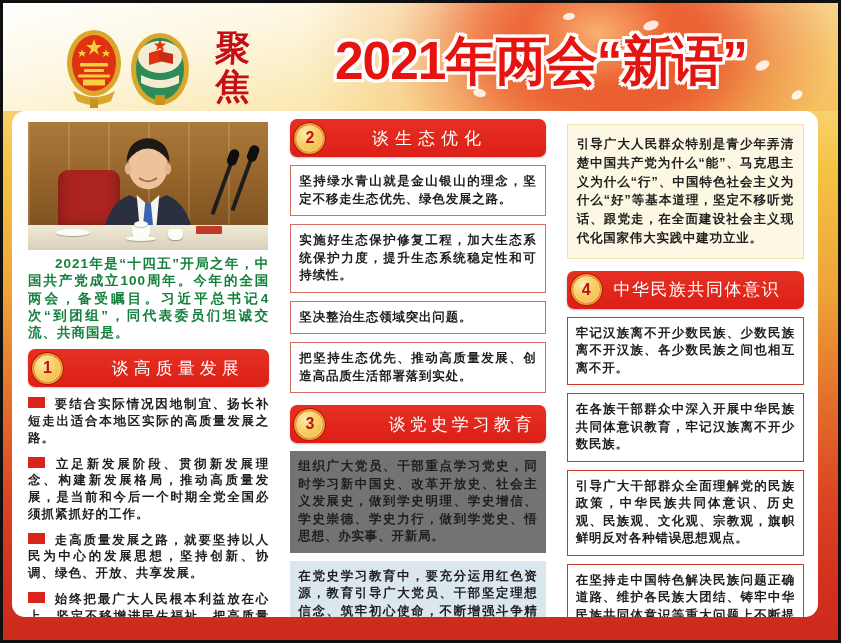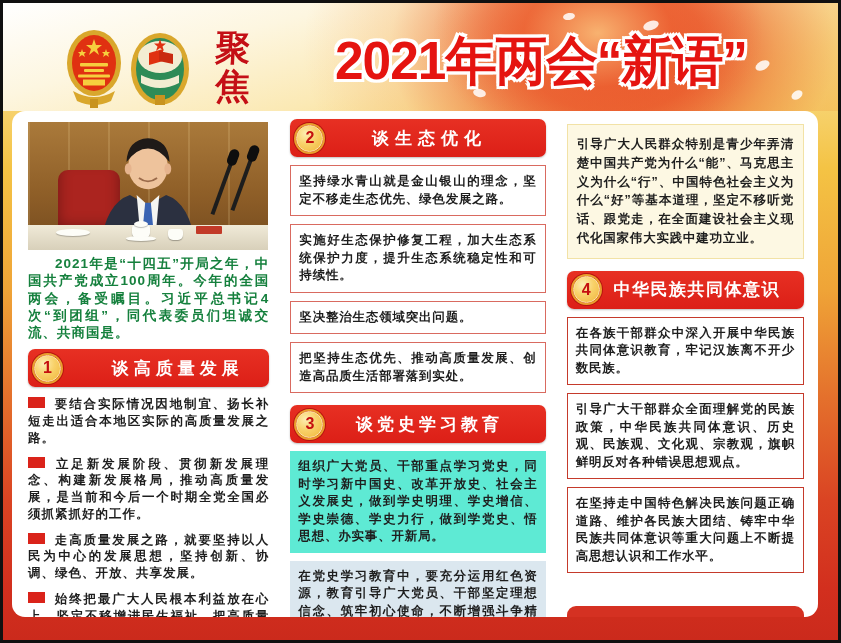--- a/index.html
+++ b/index.html
@@ -46,35 +46,35 @@
   .colbar { margin-top:auto; height:11px; background:#d53122; border-radius:9px 9px 0 0; }
 
   
   .banner { display:flex; align-items:center; background:linear-gradient(180deg,#e73023,#dc1f17);
             border-radius:7px; height:38px; padding:0 10px 0 6px; box-shadow:0 1px 2px rgba(0,0,0,.25); flex:none; }
   .numc { width:27px; height:27px; border-radius:50%; flex:none;
           background:radial-gradient(circle at 35% 30%, #fdeeb2 0%, #f8d169 45%, #f0b63b 100%);
           border:1px solid #fbe9a8; box-shadow:0 0 0 2px #e99f2d, 0 0 0 3px #b5130e;
           display:flex; align-items:center; justify-content:center;
           color:#c40f0f; font-weight:900; font-size:16px; }
-  .btitle { flex:1; text-align:center; color:#ffffff; font-weight:700; font-size:17px; letter-spacing:6px; }
-  .btitle.ls5 { letter-spacing:5px;padding-left:35px; } .btitle.ls4 { letter-spacing:4px; } .btitle.ls1 { letter-spacing:1.5px; }
+  .btitle { flex:1; text-align:center; color:#ffffff; font-weight:400; font-size:17px; letter-spacing:6px; }
+  .btitle.ls5 { letter-spacing:5px;padding-left:35px; } .btitle.ls4 { letter-spacing:4px;text-align:right; } .btitle.ls1 { letter-spacing:1.5px; }
 
   
   .intro { margin-top:5px; color:#15803d; font-weight:700; font-size:13.5px; line-height:1.28;
            letter-spacing:1px; text-align:justify; text-indent:2em; }
   .bullet { margin-top:9px; font-size:12.5px; font-weight:700; color:#1e1e1e;
             line-height:1.34; letter-spacing:1px; text-align:justify; }
   .sq { display:inline-block; width:17px; height:11px; background:#da231a; margin-right:9px; }
 
   .rbox  { background:#fff; border:1px solid #d96a60; padding:7px 8px; margin-top:8px;
            font-size:12.5px; font-weight:700; color:#1e1e1e; line-height:1.4;
            letter-spacing:.8px; text-align:justify; }
   .rbox2 { border-color:#c53a2b; }
-  .cream { background:#5eead4; border:none; }
+  .cream { background:#737373; border:none; }
   .blue  { background:#dbe7ef; border:none; }
   .lead  { background:#fdf8e3; border:1px solid #f2e2a6; padding:10px 9px; margin-top:5px;
            font-size:12.5px; font-weight:700; color:#1e1e1e; line-height:1.5;
            letter-spacing:.8px; text-align:justify; }
 
   
   .photo { position:relative; width:240px; height:128px; margin-top:3px; overflow:hidden; flex:none;
            background:linear-gradient(180deg,#aa7a3b 0%,#8f5f28 55%,#744a1e 100%); }
   .photo .panels { position:absolute; inset:0;
            background:repeating-linear-gradient(90deg, rgba(255,230,170,.16) 0 2px, rgba(0,0,0,0) 2px 40px); }
@@ -201,20 +201,21 @@
         <div class="colbar"></div>
       </div>
 
       <div class="col col-right">
         <div class="lead">引导广大人民群众特别是青少年弄清楚中国共产党为什么“能”、马克思主义为什么“行”、中国特色社会主义为什么“好”等基本道理，坚定不移听党话、跟党走，在全面建设社会主义现代化国家伟大实践中建功立业。</div>
 
         <div class="banner" style="margin-top:12px">
           <span class="numc">4</span>
           <span class="btitle ls1">中华民族共同体意识</span>
         </div>
+        <div class="rbox rbox2">牢记汉族离不开少数民族、少数民族离不开汉族、各少数民族之间也相互离不开。</div>
         <div class="rbox rbox2">在各族干部群众中深入开展中华民族共同体意识教育，牢记汉族离不开少数民族。</div>
         <div class="rbox rbox2">引导广大干部群众全面理解党的民族政策，中华民族共同体意识、历史观、民族观、文化观、宗教观，旗帜鲜明反对各种错误思想观点。</div>
         <div class="rbox rbox2">在坚持走中国特色解决民族问题正确道路、维护各民族大团结、铸牢中华民族共同体意识等重大问题上不断提高思想认识和工作水平。</div>
 
         <div class="colbar"></div>
       </div>
 
     </div>
   </div>
 </div>

